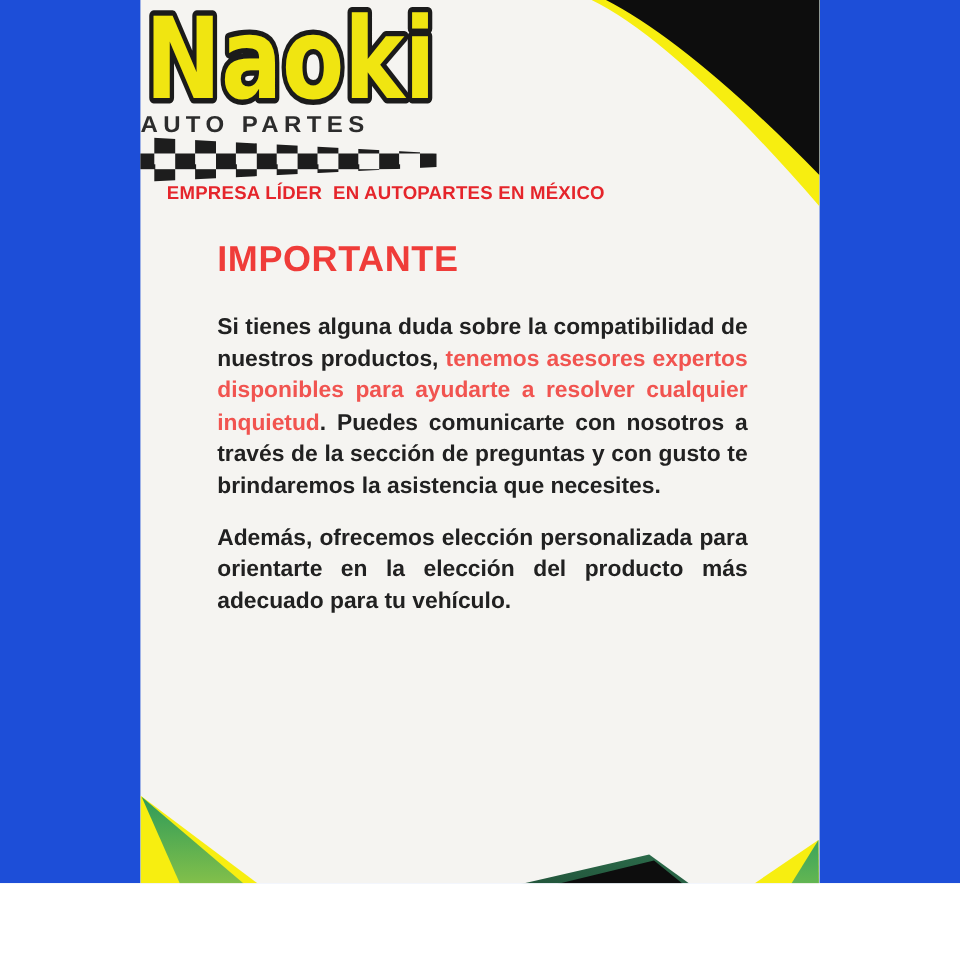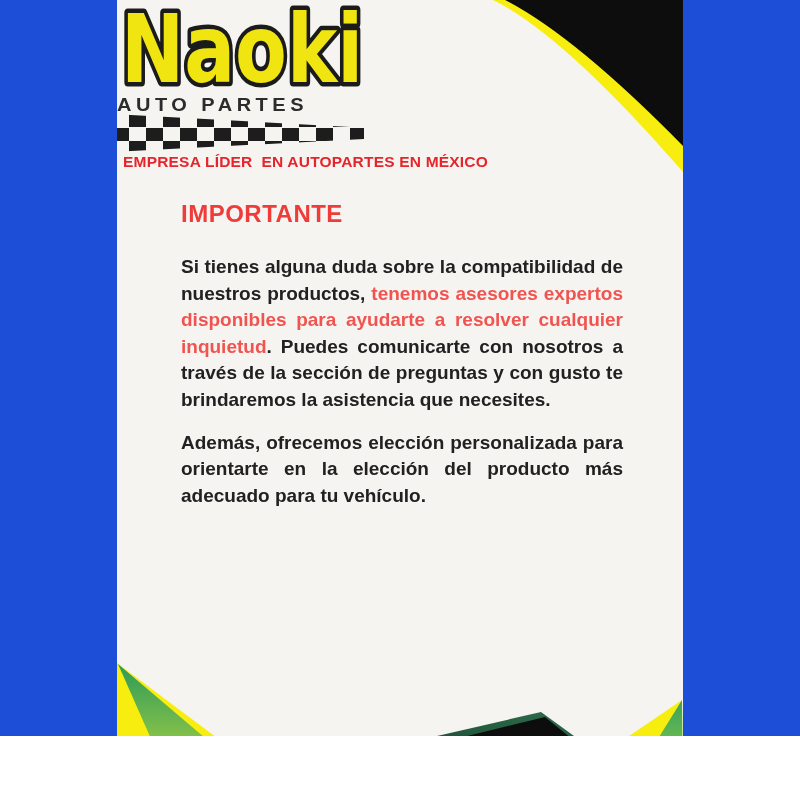--- a/index.html
+++ b/index.html
@@ -16,21 +16,21 @@
                  letter-spacing:4.5px;color:#2c2c2c;transform:scaleY(.96);}
   .flag{position:absolute;left:-5px;top:114px;width:252px;height:38px;
         background:repeating-conic-gradient(#1d1d1d 0% 25%, rgba(0,0,0,0) 25% 50%);
         background-size:34px 27px;
         clip-path:polygon(0 0, 100% 36%, 100% 66%, 0 100%);}
   .tagline{position:absolute;left:6px;top:153px;font-size:15.5px;font-weight:700;
            letter-spacing:.2px;white-space:pre-wrap;}
 
   
   .content{position:absolute;left:64px;top:202px;width:442px;}
-  .content h1{margin:0 0 28px 0;font-size:24px;line-height:1;font-weight:700;letter-spacing:.5px;}
+  .content h1{margin:0 0 28px 0;font-size:30px;line-height:1;font-weight:700;letter-spacing:.5px;}
   .content p{margin:0 0 16px 0;font-size:19px;line-height:26.6px;font-weight:700;
              text-align:justify;color:#212121;}
 
   
   .bottom-deco{position:absolute;left:0;bottom:0;width:566px;height:145px;display:block;}
 </style>
 </head>
 <body>
 
 <div class="canvas">
@@ -39,21 +39,21 @@
     <svg class="corner-tr" viewBox="0 0 190 175">
       <path d="M0,0 H190 V172 Q70,34 0,0 Z" fill="#f7ee10"></path>
       <path d="M12,0 H190 V146 Q82,36 12,0 Z" fill="#0d0d0d"></path>
     </svg>
 
     <svg class="brand-svg" viewBox="0 0 264 104">
       <text x="4" y="86" font-family="DejaVu Sans, sans-serif" font-size="94" font-weight="bold" textLength="242" lengthAdjust="spacingAndGlyphs" stroke-width="9" stroke-linejoin="round" stroke-linecap="round" paint-order="stroke" stroke="#1b1b1b" fill="#f0e511">Naoki</text>
     </svg>
     <div class="logo-subtitle" style="color: rgb(44, 44, 44);">AUTO PARTES</div>
     <div class="flag"></div>
-    <div class="tagline" style="color: rgb(229, 37, 43);">EMPRESA LÍDER  EN AUTOPARTES EN MÉXICO</div>
+    <div class="tagline" style="color: rgb(229, 37, 43); margin-left: 16px;">EMPRESA LÍDER  EN AUTOPARTES EN MÉXICO</div>
 
     <div class="content">
       <h1 style="color: rgb(239, 60, 57);">IMPORTANTE</h1>
       <p style="color: rgb(33, 33, 33);"><span>Si tienes alguna duda sobre la compatibilidad de nuestros productos, </span><span class="hl" style="color: rgb(241, 84, 80);">tenemos asesores expertos disponibles para ayudarte a resolver cualquier inquietud</span><span>. Puedes comunicarte con nosotros a través de la sección de preguntas y con gusto te brindaremos la asistencia que necesites.</span></p>
       <p style="color: rgb(33, 33, 33);">Además, ofrecemos elección personalizada para orientarte en la elección del producto más adecuado para tu vehículo.</p>
     </div>
 
     <svg class="bottom-deco" viewBox="0 0 566 145">
       <defs>
         <linearGradient id="gl" x1="0" y1="0" x2="0" y2="1">

